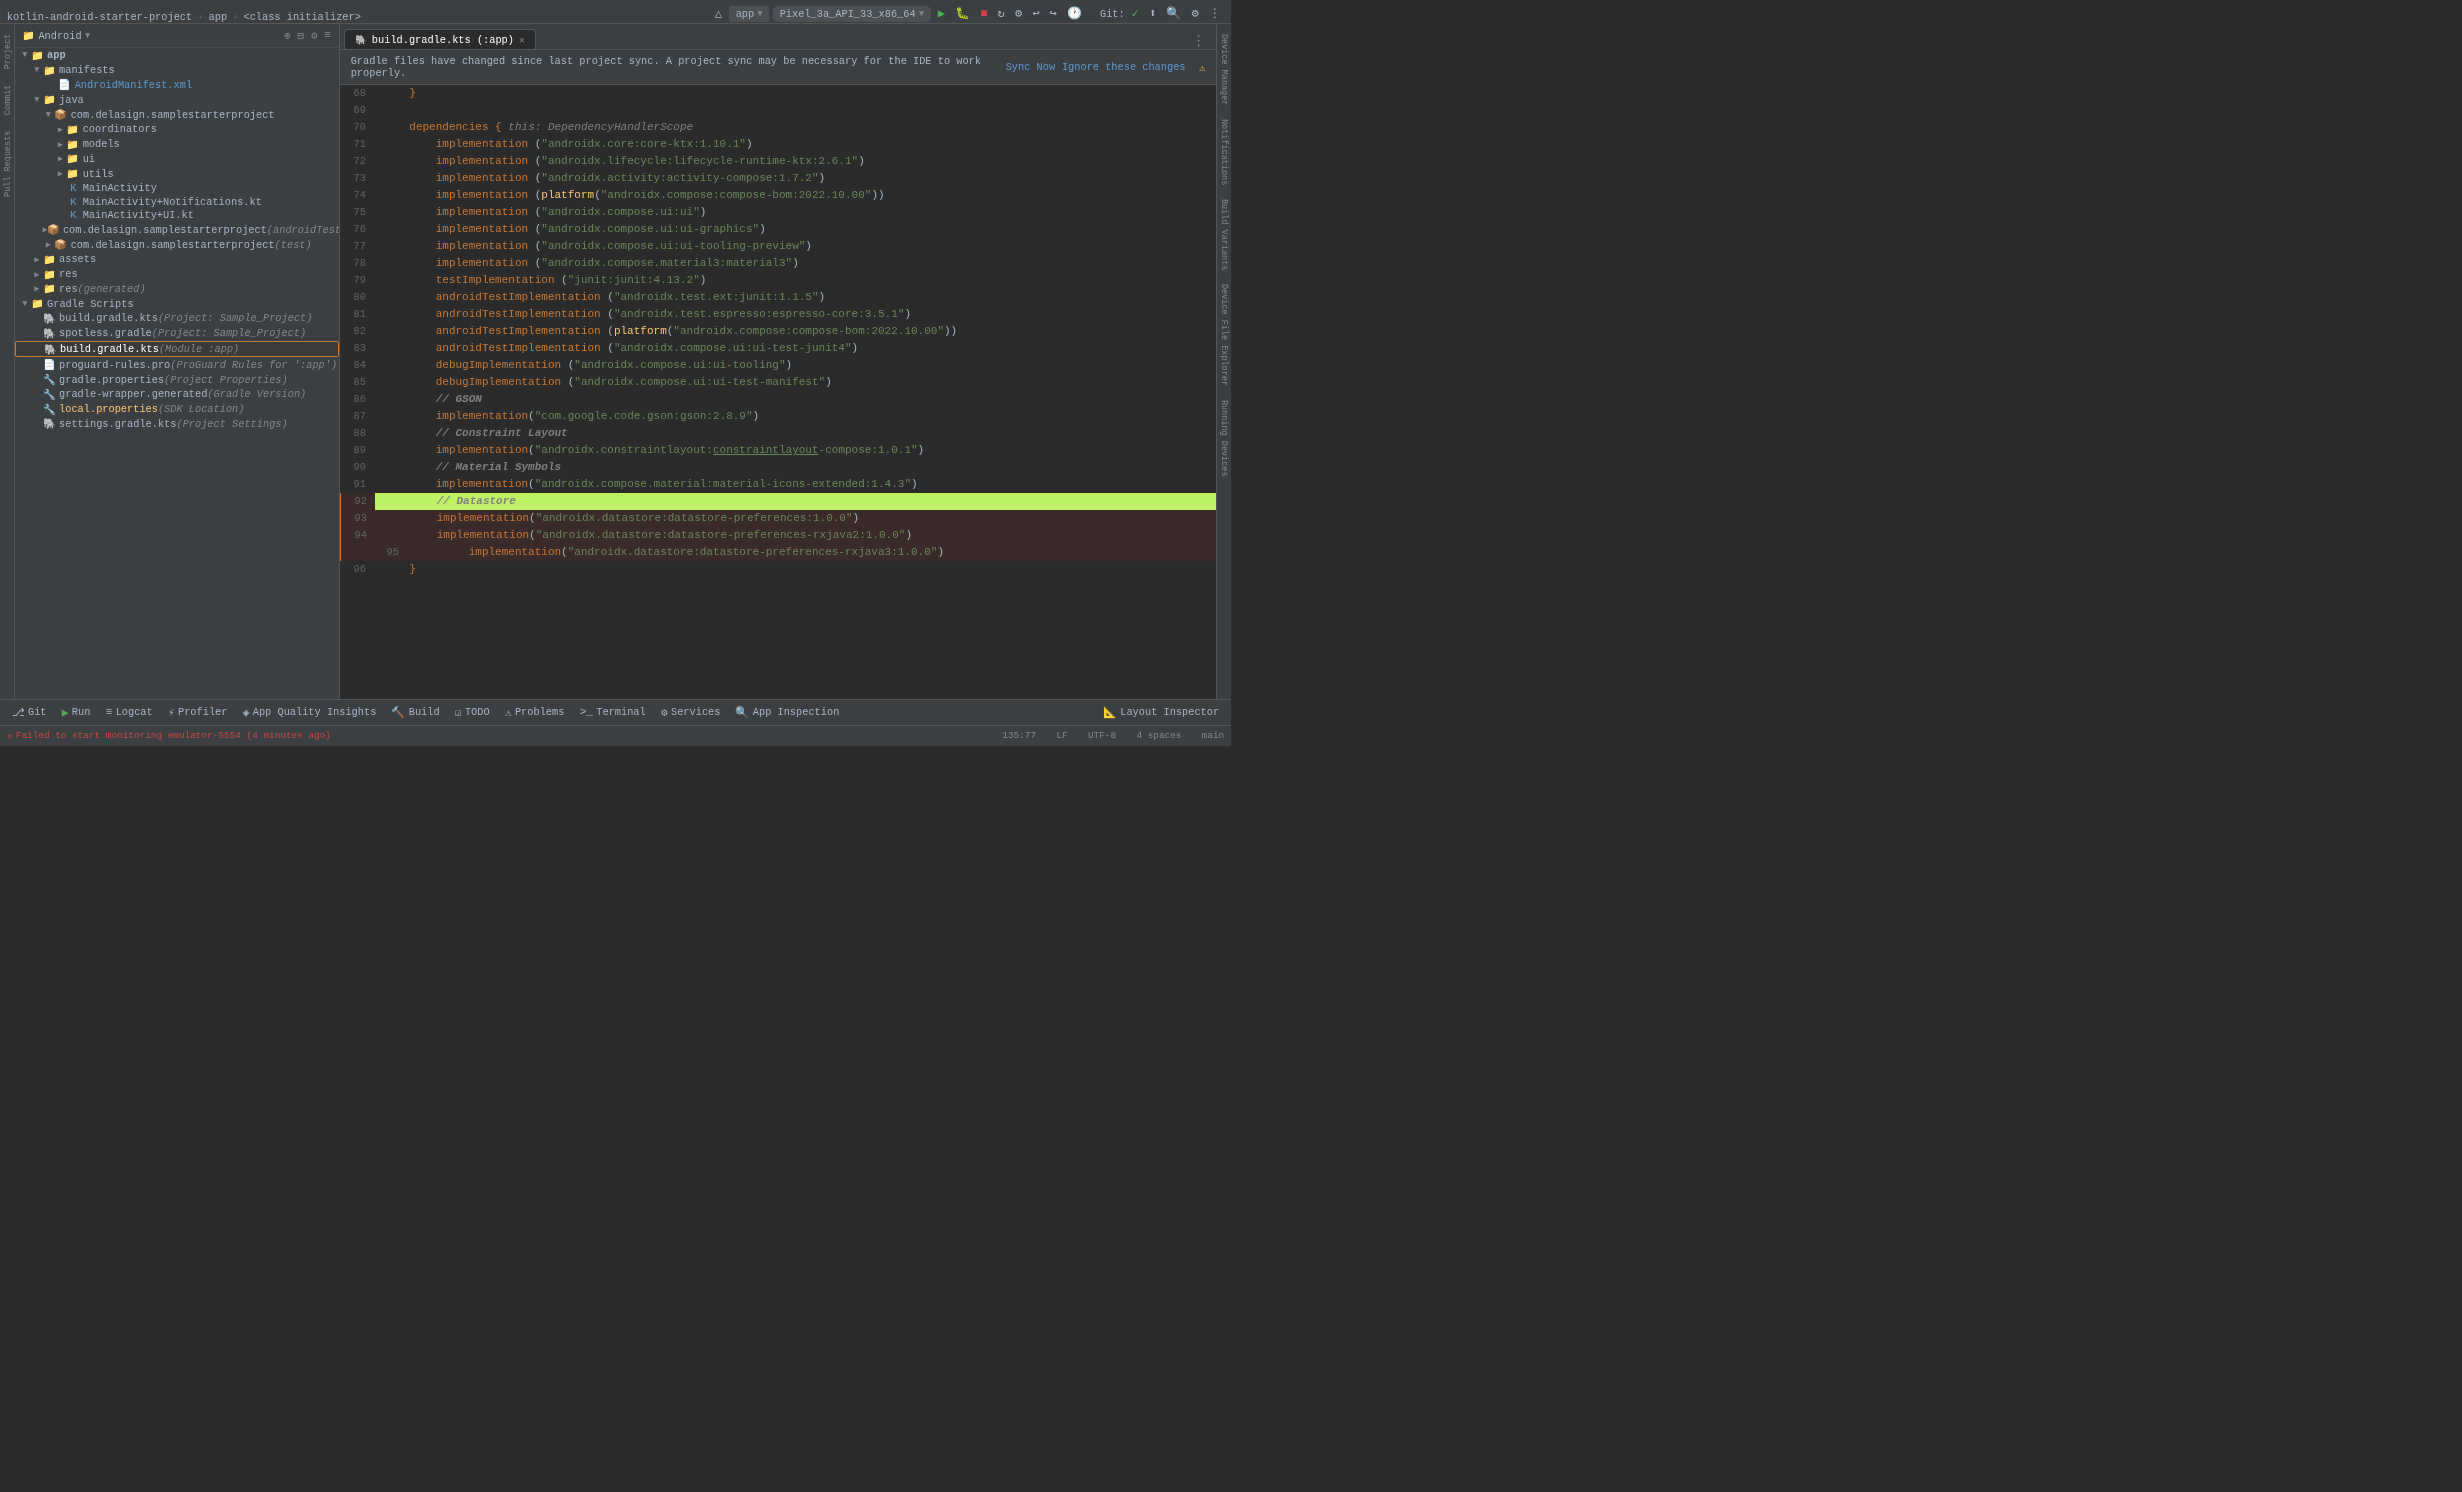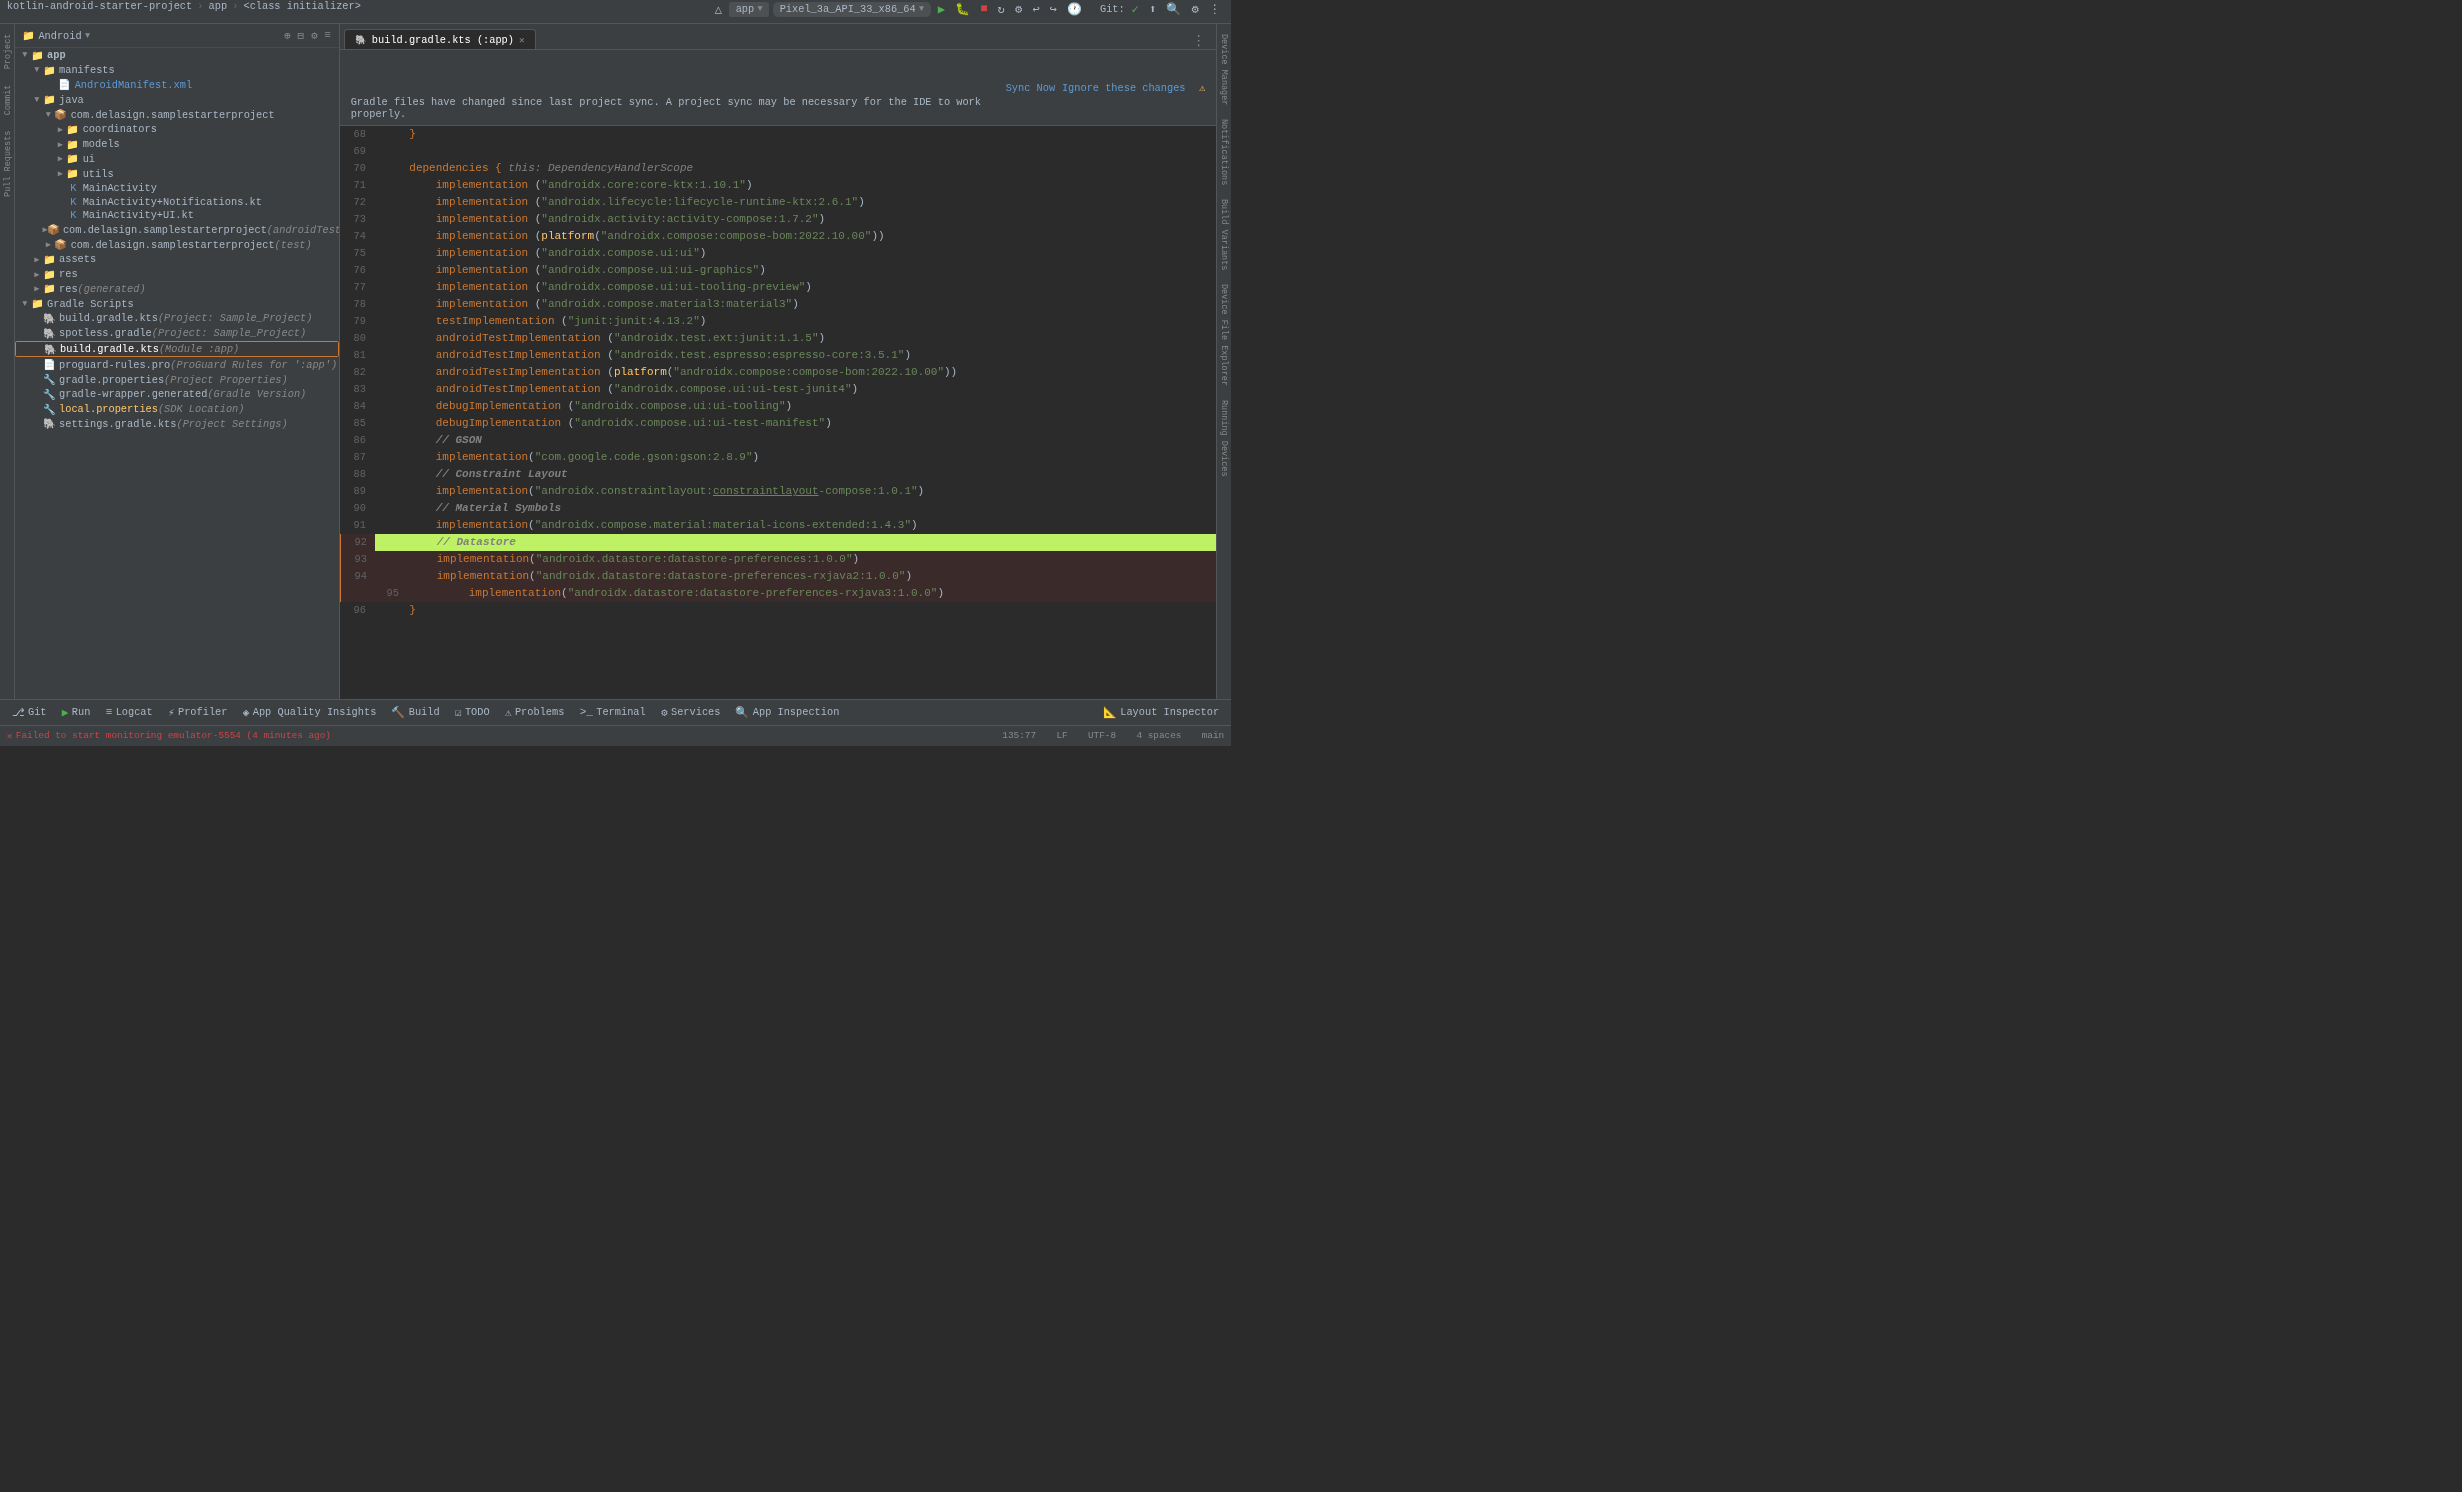--- a/index.html
+++ b/index.html
@@ -13,21 +13,21 @@
       overflow: hidden;
       position: relative;
     }
 
     
     .top-toolbar {
       height: 24px;
       background: #3c3f41;
       border-bottom: 0.9px solid #555;
       display: flex;
-      align-items: flex-start;
+      align-items: flex-end;
       padding: 0 6.8px;
       gap: 5.1px;
       font-size: 10.3px;
     }
     .breadcrumb-item {
       color: #a9b7c6;
       cursor: pointer;
     }
     .breadcrumb-sep { color: #666; }
     .toolbar-spacer { flex: 1; }
@@ -169,21 +169,21 @@
     .notification-bar {
       background: #3c3f41;
       border-bottom: 0.9px solid #555;
       padding: 5.1px 10.3px;
       display: flex;
       align-items: center;
       font-size: 10.3px;
       color: #a9b7c6;
       gap: 6.8px;
     }
-    .notif-text { flex: 1; margin-top: 41px; }
+    .notif-text { flex: 1; }
     .notif-action {
       color: #5b9bd5;
       cursor: pointer;
     }
     .notif-warning {
       color: #ffc66d;
       margin-left: 6.8px;
     }
 
     

